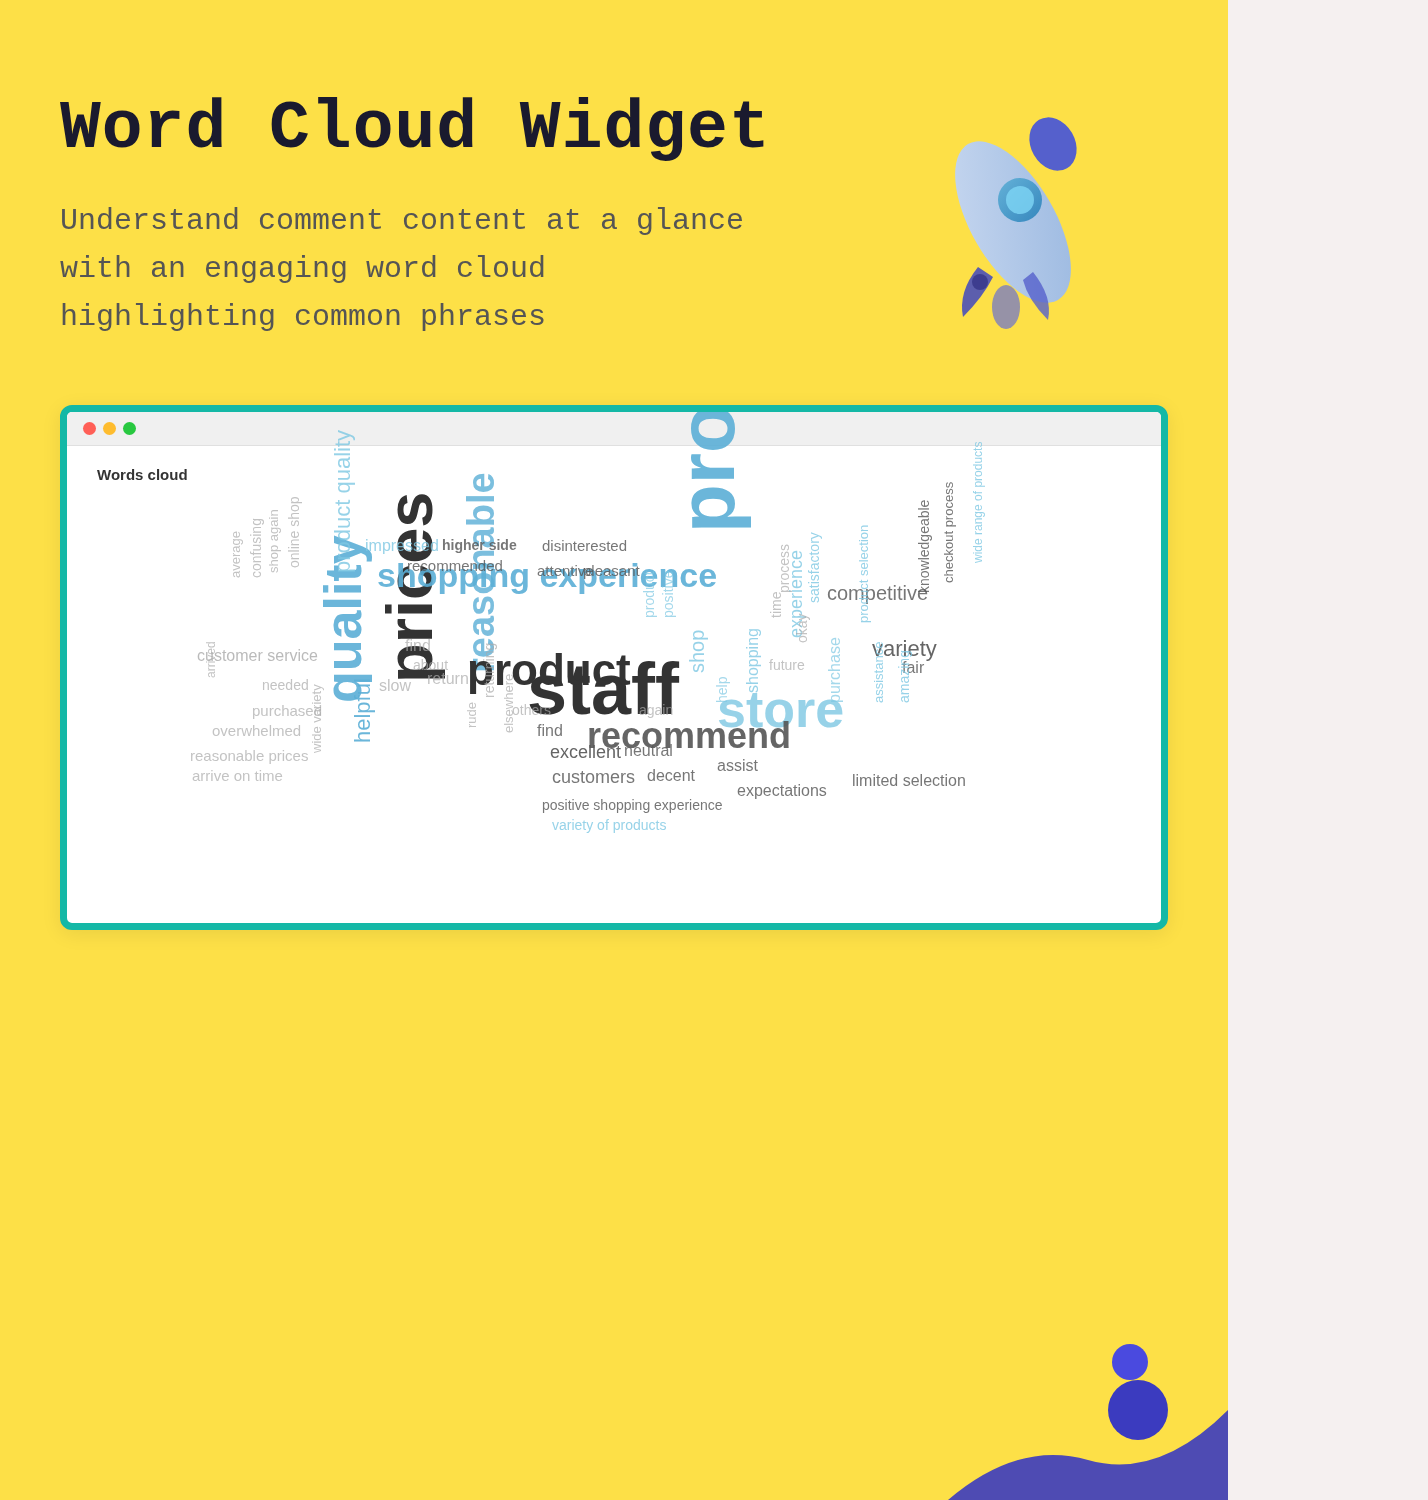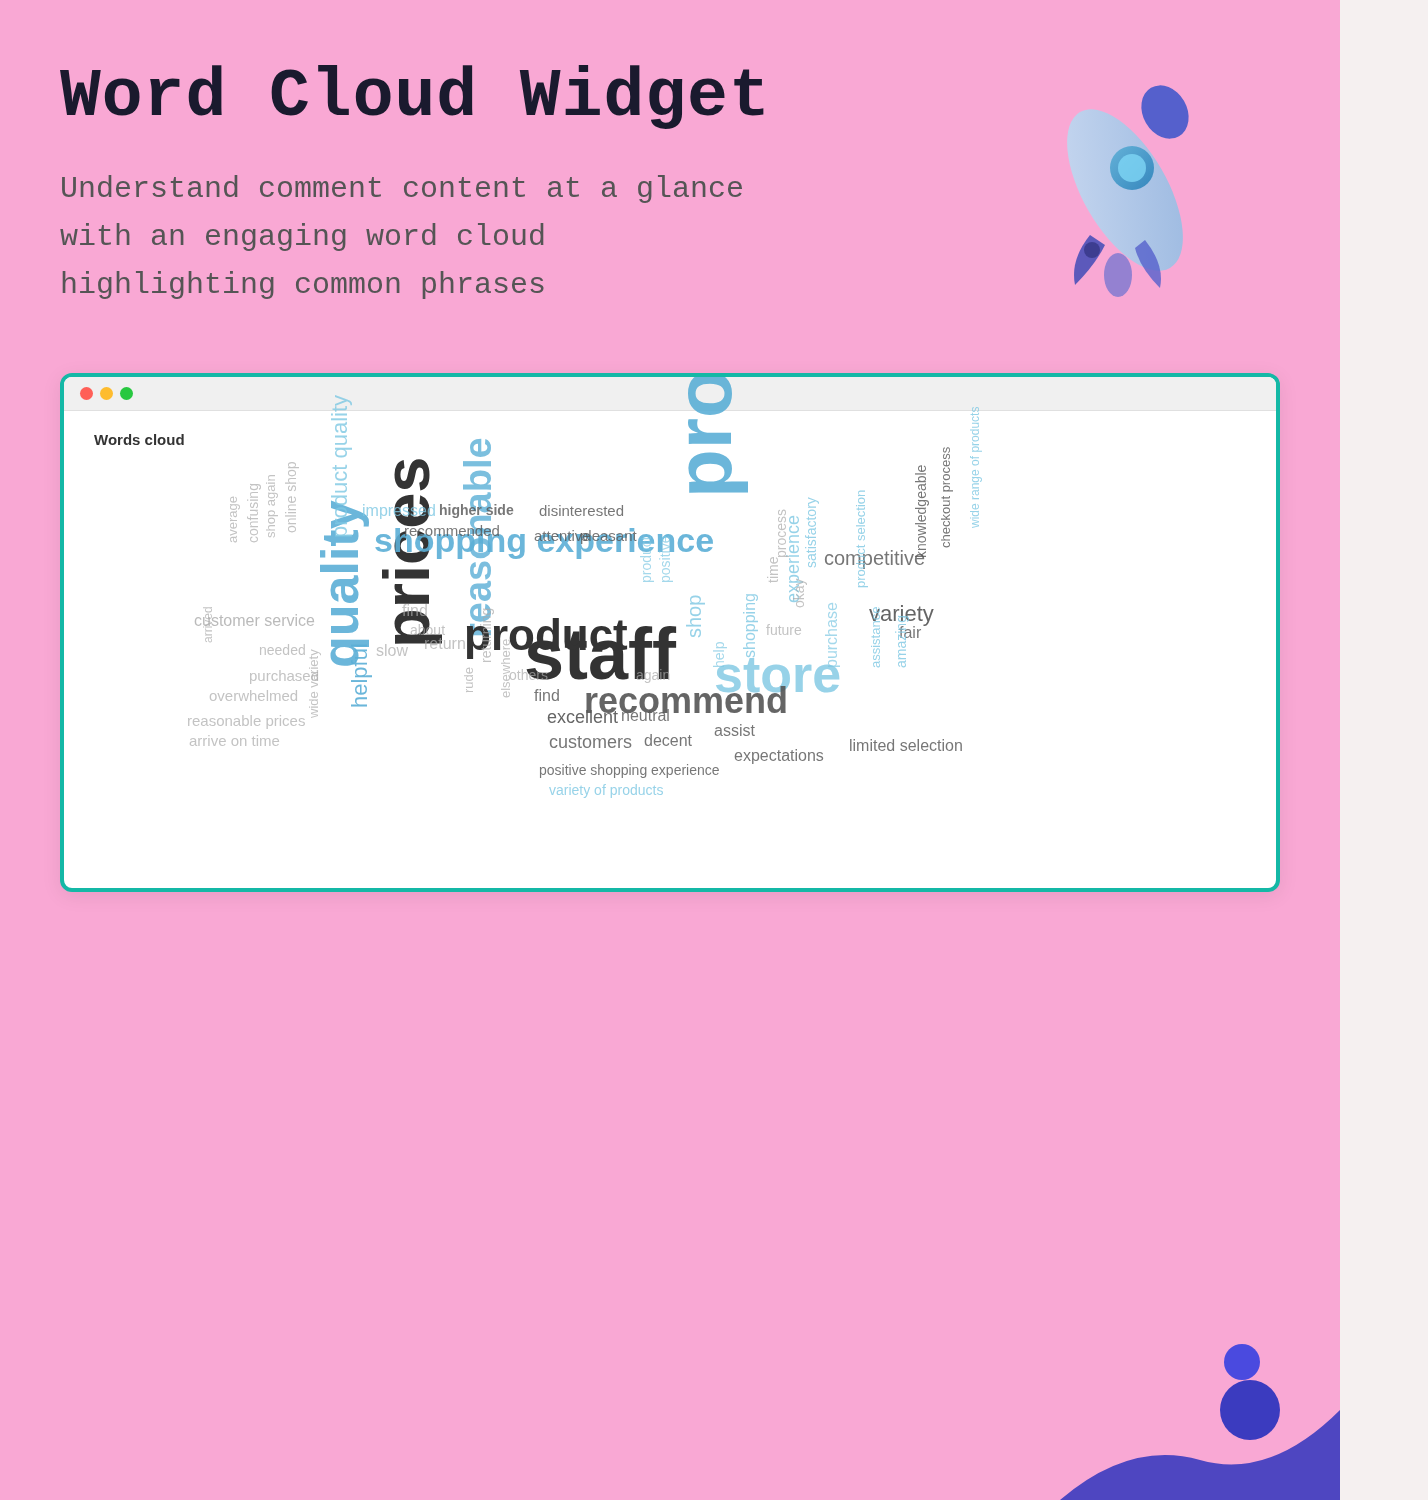--- a/index.html
+++ b/index.html
@@ -7,25 +7,25 @@
     body {
       background-color: #f5f0f0;
       font-family: 'Courier New', Courier, monospace;
       width: 1428px;
       min-height: 1500px;
       position: relative;
       overflow-x: hidden;
     }
 
     .page-container {
-      width: 1340px;
+      width: 1228px;
       min-height: 1500px;
-      background: #f9a8d4;
-      position: relative;
-      padding: 60px 60px 60px 60px;
+      background: #fde047;
+      position: relative;
+      padding: 92px 60px 60px 60px;
     }
 
     .header-section {
       position: relative;
       margin-bottom: 60px;
     }
 
     .page-title {
       font-size: 68px;
       font-weight: 900;
@@ -54,21 +54,21 @@
     
     .rocket-svg {
       width: 200px;
       height: 280px;
     }
 
     
     .browser-window {
       background: #fff;
       border-radius: 12px;
-      border: 4px solid #14b8a6;
+      border: 7px solid #14b8a6;
       box-shadow: 0 4px 20px rgba(0,0,0,0.08);
       overflow: hidden;
       margin-top: 64px;
     }
 
     .browser-titlebar {
       background: #f0f0f0;
       padding: 10px 16px;
       display: flex;
       align-items: center;

